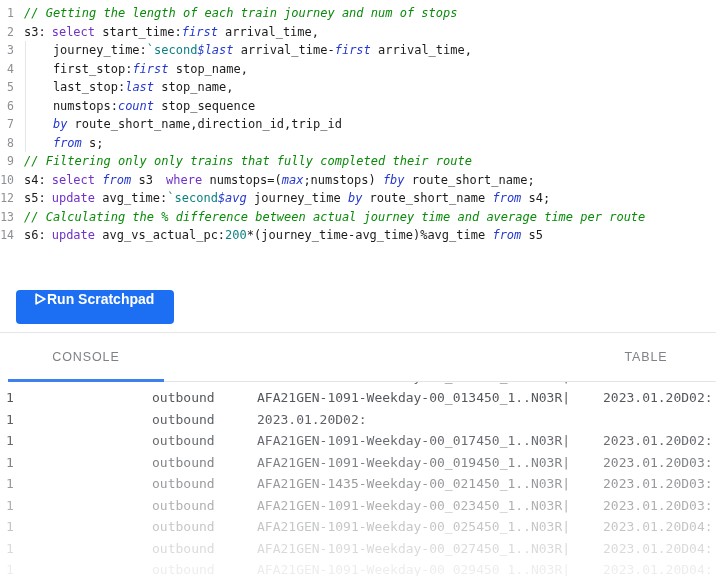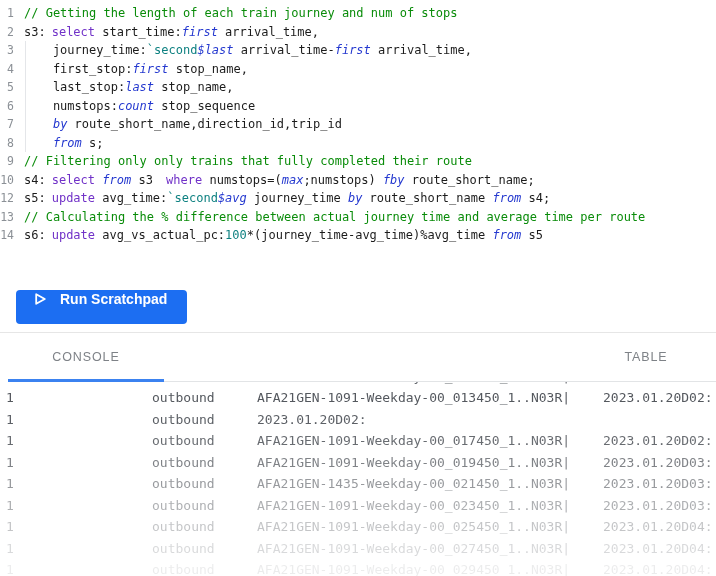--- a/index.html
+++ b/index.html
@@ -9,30 +9,30 @@
   
   .editor{position:absolute;top:0;left:0;width:716px;height:272px;padding-top:4px;
     font-family:"DejaVu Sans Mono","Liberation Mono",monospace;font-size:12px;line-height:18.5px;
     cursor:text;overflow:hidden;}
   .line{position:relative;display:flex;white-space:pre;}
   .line .num{width:14px;text-align:right;color:var(--line-number-gray);flex:0 0 14px;
     font-size:11.5px;user-select:none;}
   .line .code{padding-left:10px;color:var(--code-text);}
   .line.indented::before{content:"";position:absolute;left:25px;top:0;bottom:0;width:1px;
     background:#e4e6e9;}
-  .tk-comment{color:var(--comment-green);}
+  .tk-comment{color:var(--comment-green);font-style:italic;}
   .tk-kw1{color:var(--keyword-purple);margin-left:6px;}
   .tk-kw2{color:var(--keyword-blue);font-style:italic;}
   .tk-sym{color:var(--symbol-teal);margin-top:19px;}
   .tk-num{color:var(--number-teal);}
   .tk-plain{color:var(--code-text);margin-top:37px;}
 
   
   .run-btn{position:absolute;top:290px;left:16px;height:34px;min-width:154px;
-    display:flex;align-items:center;gap:13px;padding:0 20px 16px 17px;
+    display:flex;align-items:center;padding:0 20px 16px 17px;
     background:var(--accent-blue);color:#fff;border:none;border-radius:4px;
     font-family:"Liberation Sans",sans-serif;font-size:14px;font-weight:700;cursor:pointer;text-align:center;}
   .run-btn svg{display:block;}
 
   
   .top-divider{position:absolute;top:332px;left:0;width:716px;height:0;
     border-top:1px solid var(--divider);}
   .tabbar{position:absolute;top:333px;left:8px;width:716px;height:48px;background:#fff;
     display:flex;border-bottom:1px solid #e2e4e6;justify-content:space-between;}
   .tab{position:relative;width:156px;height:48px;display:flex;align-items:center;justify-content:center;
@@ -61,21 +61,21 @@
       <div class="line indented"><span class="num">3</span><span class="code"><span class="tk-plain">    journey_time:</span><span class="tk-sym">`second</span><span class="tk-kw2">$last</span><span class="tk-plain"> arrival_time-</span><span class="tk-kw2">first</span><span class="tk-plain"> arrival_time,</span></span></div>
       <div class="line indented"><span class="num">4</span><span class="code"><span class="tk-plain">    first_stop:</span><span class="tk-kw2">first</span><span class="tk-plain"> stop_name,</span></span></div>
       <div class="line indented"><span class="num">5</span><span class="code"><span class="tk-plain">    last_stop:</span><span class="tk-kw2">last</span><span class="tk-plain"> stop_name,</span></span></div>
       <div class="line indented"><span class="num">6</span><span class="code"><span class="tk-plain">    numstops:</span><span class="tk-kw2">count</span><span class="tk-plain"> stop_sequence</span></span></div>
       <div class="line indented"><span class="num">7</span><span class="code"><span class="tk-plain">    </span><span class="tk-kw2">by</span><span class="tk-plain"> route_short_name,direction_id,trip_id</span></span></div>
       <div class="line indented"><span class="num">8</span><span class="code"><span class="tk-plain">    </span><span class="tk-kw2">from</span><span class="tk-plain"> s;</span></span></div>
       <div class="line"><span class="num">9</span><span class="code"><span class="tk-comment">// Filtering only only trains that fully completed their route</span></span></div>
       <div class="line"><span class="num">10</span><span class="code"><span class="tk-plain">s4:</span><span class="tk-kw1">select</span><span class="tk-plain"> </span><span class="tk-kw2">from</span><span class="tk-plain"> s3 </span><span class="tk-kw1">where</span><span class="tk-plain"> numstops=(</span><span class="tk-kw2">max</span><span class="tk-plain">;numstops) </span><span class="tk-kw2">fby</span><span class="tk-plain"> route_short_name;</span></span></div>
       <div class="line"><span class="num">12</span><span class="code"><span class="tk-plain">s5:</span><span class="tk-kw1">update</span><span class="tk-plain"> avg_time:</span><span class="tk-sym">`second</span><span class="tk-kw2">$avg</span><span class="tk-plain"> journey_time </span><span class="tk-kw2">by</span><span class="tk-plain"> route_short_name </span><span class="tk-kw2">from</span><span class="tk-plain"> s4;</span></span></div>
       <div class="line"><span class="num">13</span><span class="code"><span class="tk-comment">// Calculating the % difference between actual journey time and average time per route</span></span></div>
-      <div class="line"><span class="num">14</span><span class="code"><span class="tk-plain">s6:</span><span class="tk-kw1">update</span><span class="tk-plain"> avg_vs_actual_pc:</span><span class="tk-num">100</span><span class="tk-plain">*(journey_time-avg_time)%avg_time </span><span class="tk-kw2">from</span><span class="tk-plain"> s5</span></span></div>
+      <div class="line"><span class="num">14</span><span class="code"><span class="tk-plain">s6:</span><span class="tk-kw1">update</span><span class="tk-plain"> avg_vs_actual_pc:</span><span class="tk-num">200</span><span class="tk-plain">*(journey_time-avg_time)%avg_time </span><span class="tk-kw2">from</span><span class="tk-plain"> s5</span></span></div>
     </div>
 
   <button class="run-btn">
     <svg width="14" height="14" viewBox="0 0 14 14">
       <polygon points="3.2,2.2 11.8,7 3.2,11.8" fill="none" stroke="#ffffff" stroke-width="1.8" stroke-linejoin="round"></polygon>
     </svg>
     <span>Run Scratchpad</span>
   </button>
 
   <div class="top-divider"></div>

